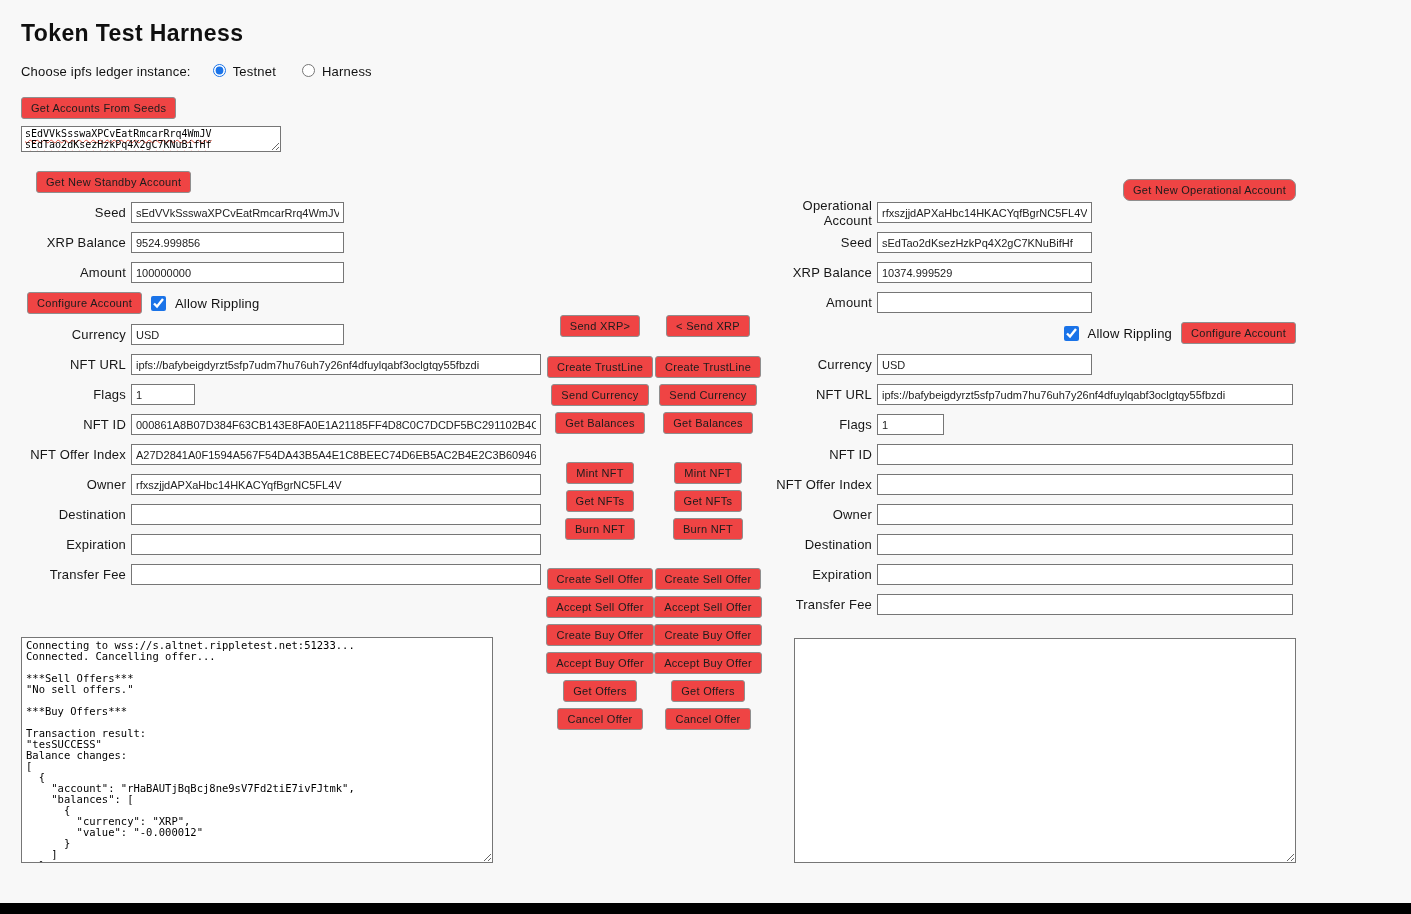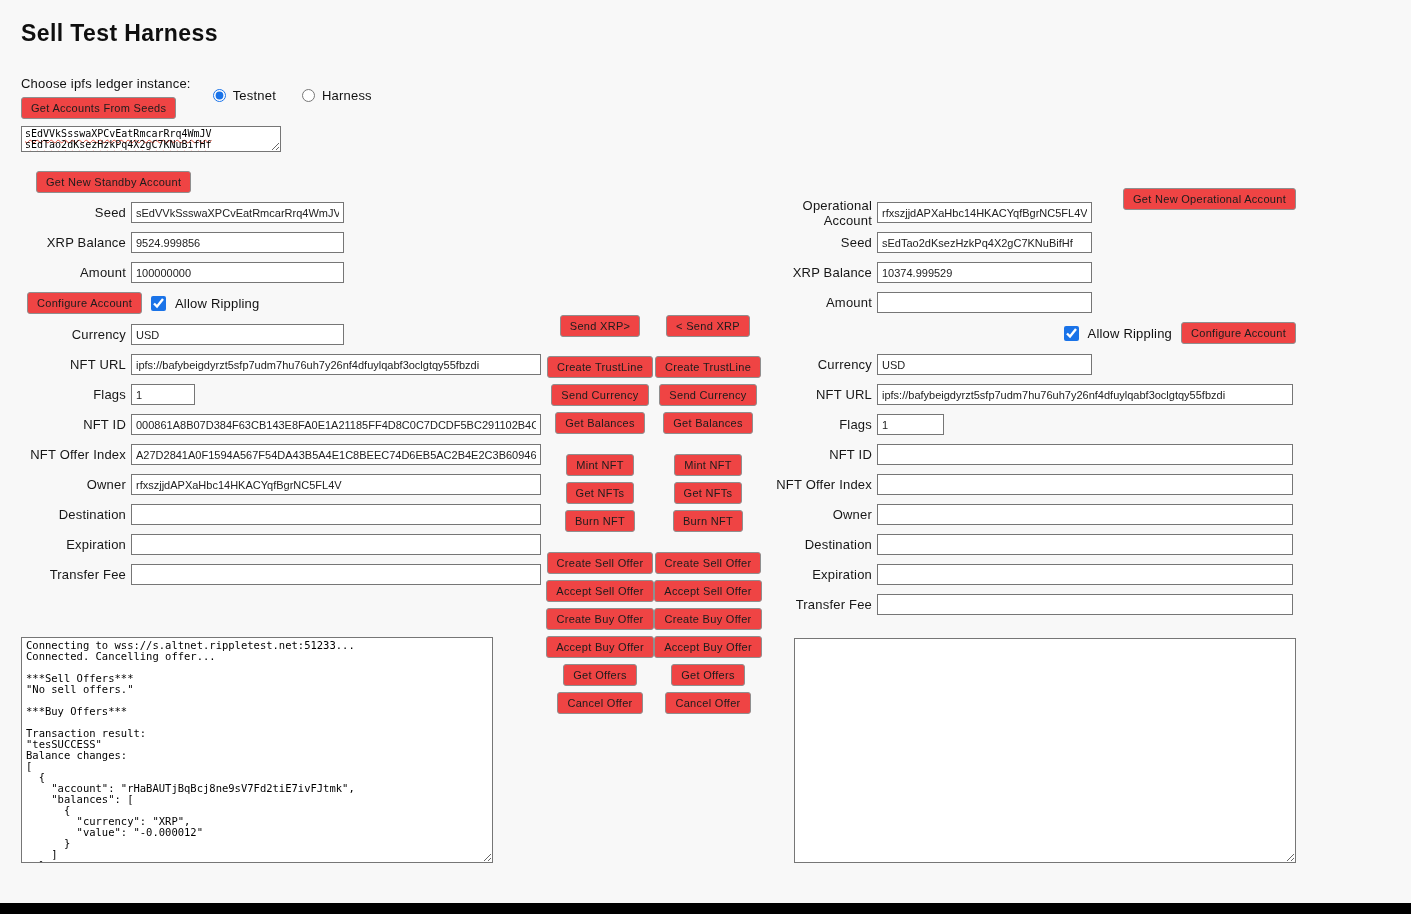--- a/index.html
+++ b/index.html
@@ -11,21 +11,21 @@
   }
   h1 {
     margin:0; padding:20px 0 0 21px;
     font-size:23px; font-weight:600; letter-spacing:0.4px; color:#0f0f0f;
   }
   .ledger-row {
     position:absolute; left:21px; top:64px;
     display:flex; align-items:center; font-size:13px; letter-spacing:0.2px;
   }
   .ledger-row .prompt { margin-right:22px; }
-  .radio-opt { display:flex; align-items:center; gap:7px; margin-right:26px; cursor:pointer;margin-top:24px; }
+  .radio-opt { display:flex; align-items:flex-start; gap:7px; margin-right:26px; cursor:pointer; }
   input[type=radio] { width:13px; height:13px; margin:0; accent-color:#1a73e8; }
   input[type=checkbox] { width:15px; height:15px; margin:0; accent-color:#1a73e8; }
 
   .btn {
     background:#ef4444; border:1px solid #8f8f8f; border-radius:3px;
     font-family:inherit; font-size:11px; letter-spacing:0.3px; color:#1c1c1c;
     height:22px; padding:0 9px; cursor:pointer; white-space:nowrap; flex:0 0 auto;
   }
   .get-seeds-btn { position:absolute; left:21px; top:97px; }
   .seeds-box {
@@ -48,52 +48,52 @@
     font-family:"Liberation Sans", sans-serif; font-size:11px; color:#222;
     padding:1px 4px;
   }
   .left-form  .w-med  { width:213px; }
   .left-form  .w-wide { width:410px; }
   .left-form  .w-sm   { width:64px;  }
   .right-form .w-med  { width:215px; }
   .right-form .w-wide { width:416px; }
   .right-form .w-sm   { width:67px;  }
   .new-acct-left  { margin-left:15px; margin-bottom:9px; }
-  .new-acct-right { position:absolute; top:17px; right:0; }
+  .new-acct-right { position:absolute; top:8px; right:0;border-radius:7px; }
   .right-form .rows { padding-top:31px; }
   .config-row { display:flex; align-items:center; height:22px; margin-bottom:10px; gap:9px; }
   .left-form  .config-row { padding-left:6px; }
   .right-form .config-row { justify-content:flex-end; }
   .config-row .chk-label { letter-spacing:0.2px;text-align:right; }
 
   .mid {
     position:absolute; top:315px; width:100px;
     display:flex; flex-direction:column; align-items:center; gap:6px;
   }
   .mid-1 { left:550px; }
   .mid-2 { left:658px; }
   .gap-a { margin-top:13px; }
-  .gap-b { margin-top:14px; }
+  .gap-b { margin-top:22px; }
 
   .log {
     position:absolute; border:1px solid #767676; background:#fff;
     font-family:"DejaVu Sans Mono", monospace; font-size:10.5px; line-height:11px;
     color:#000; padding:2px 4px; resize:both; white-space:pre;
   }
   .left-log  { left:21px;  top:637px; width:472px; height:226px; overflow-y:scroll; overflow-x:hidden; }
   .right-log { left:794px; top:638px; width:502px; height:225px; overflow:auto; }
   .log::-webkit-scrollbar { width:12px; background:#fafafa; }
   .log::-webkit-scrollbar-thumb { background:#c7c7c7; border-radius:6px; border:2px solid #fafafa; }
 
   .bottom-bar { position:absolute; left:0; top:903px; width:1411px; height:11px; background:#000; }
 </style>
 </head>
 <body>
 
-<h1>Sell Test Harness</h1>
+<h1>Token Test Harness</h1>
 
 <div class="ledger-row">
   <span class="prompt">Choose ipfs ledger instance:</span>
   <label class="radio-opt">
     <input type="radio" name="ledger" checked="" style="">
     <span>Testnet</span>
   </label>
   <label class="radio-opt">
     <input type="radio" name="ledger" style="">
     <span>Harness</span>

